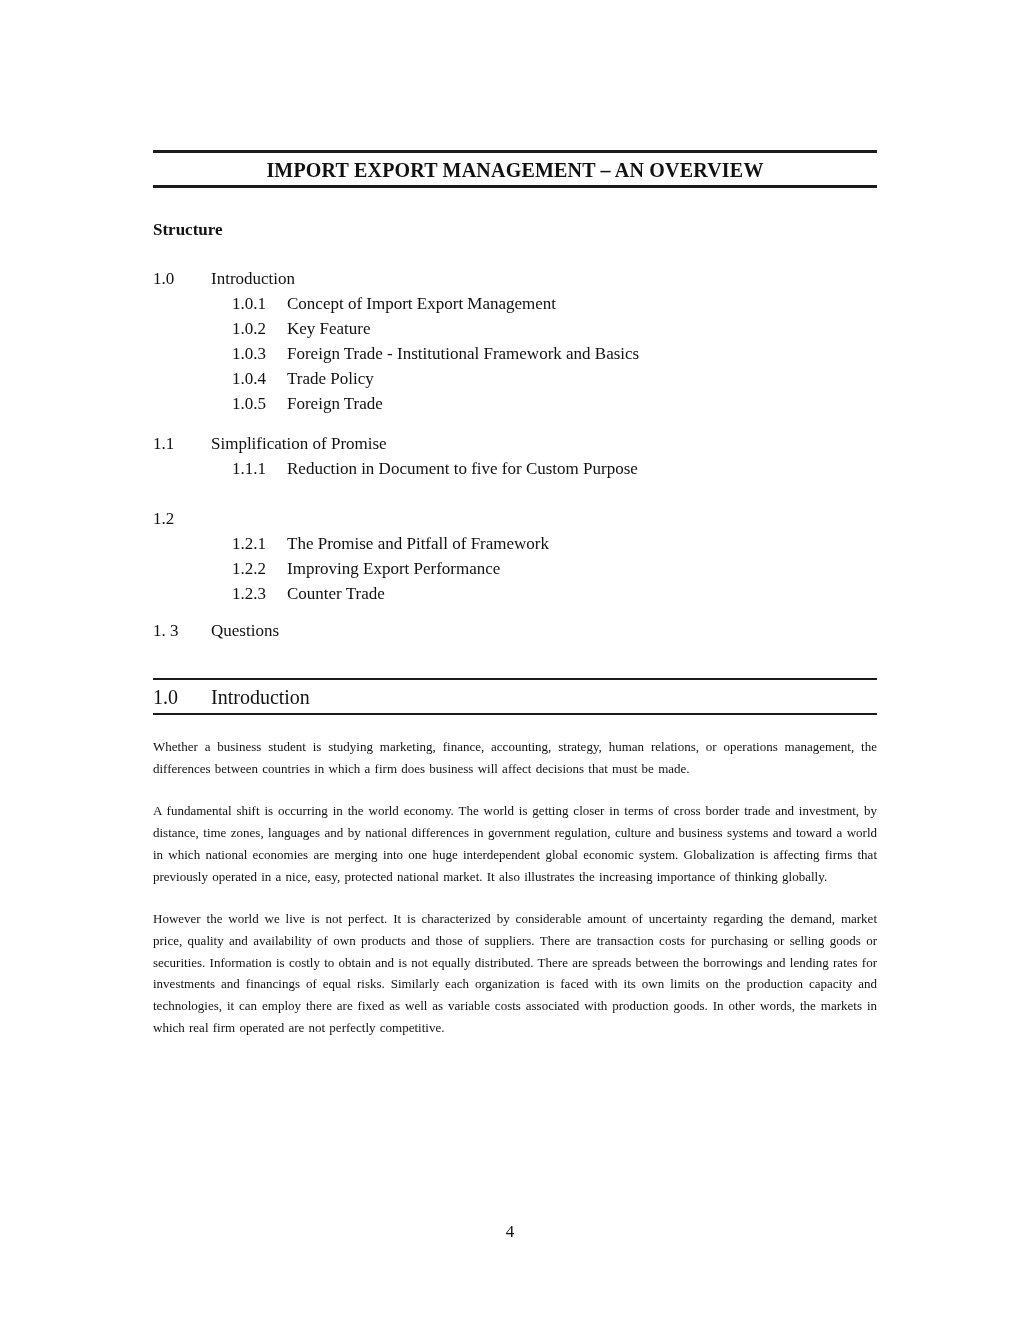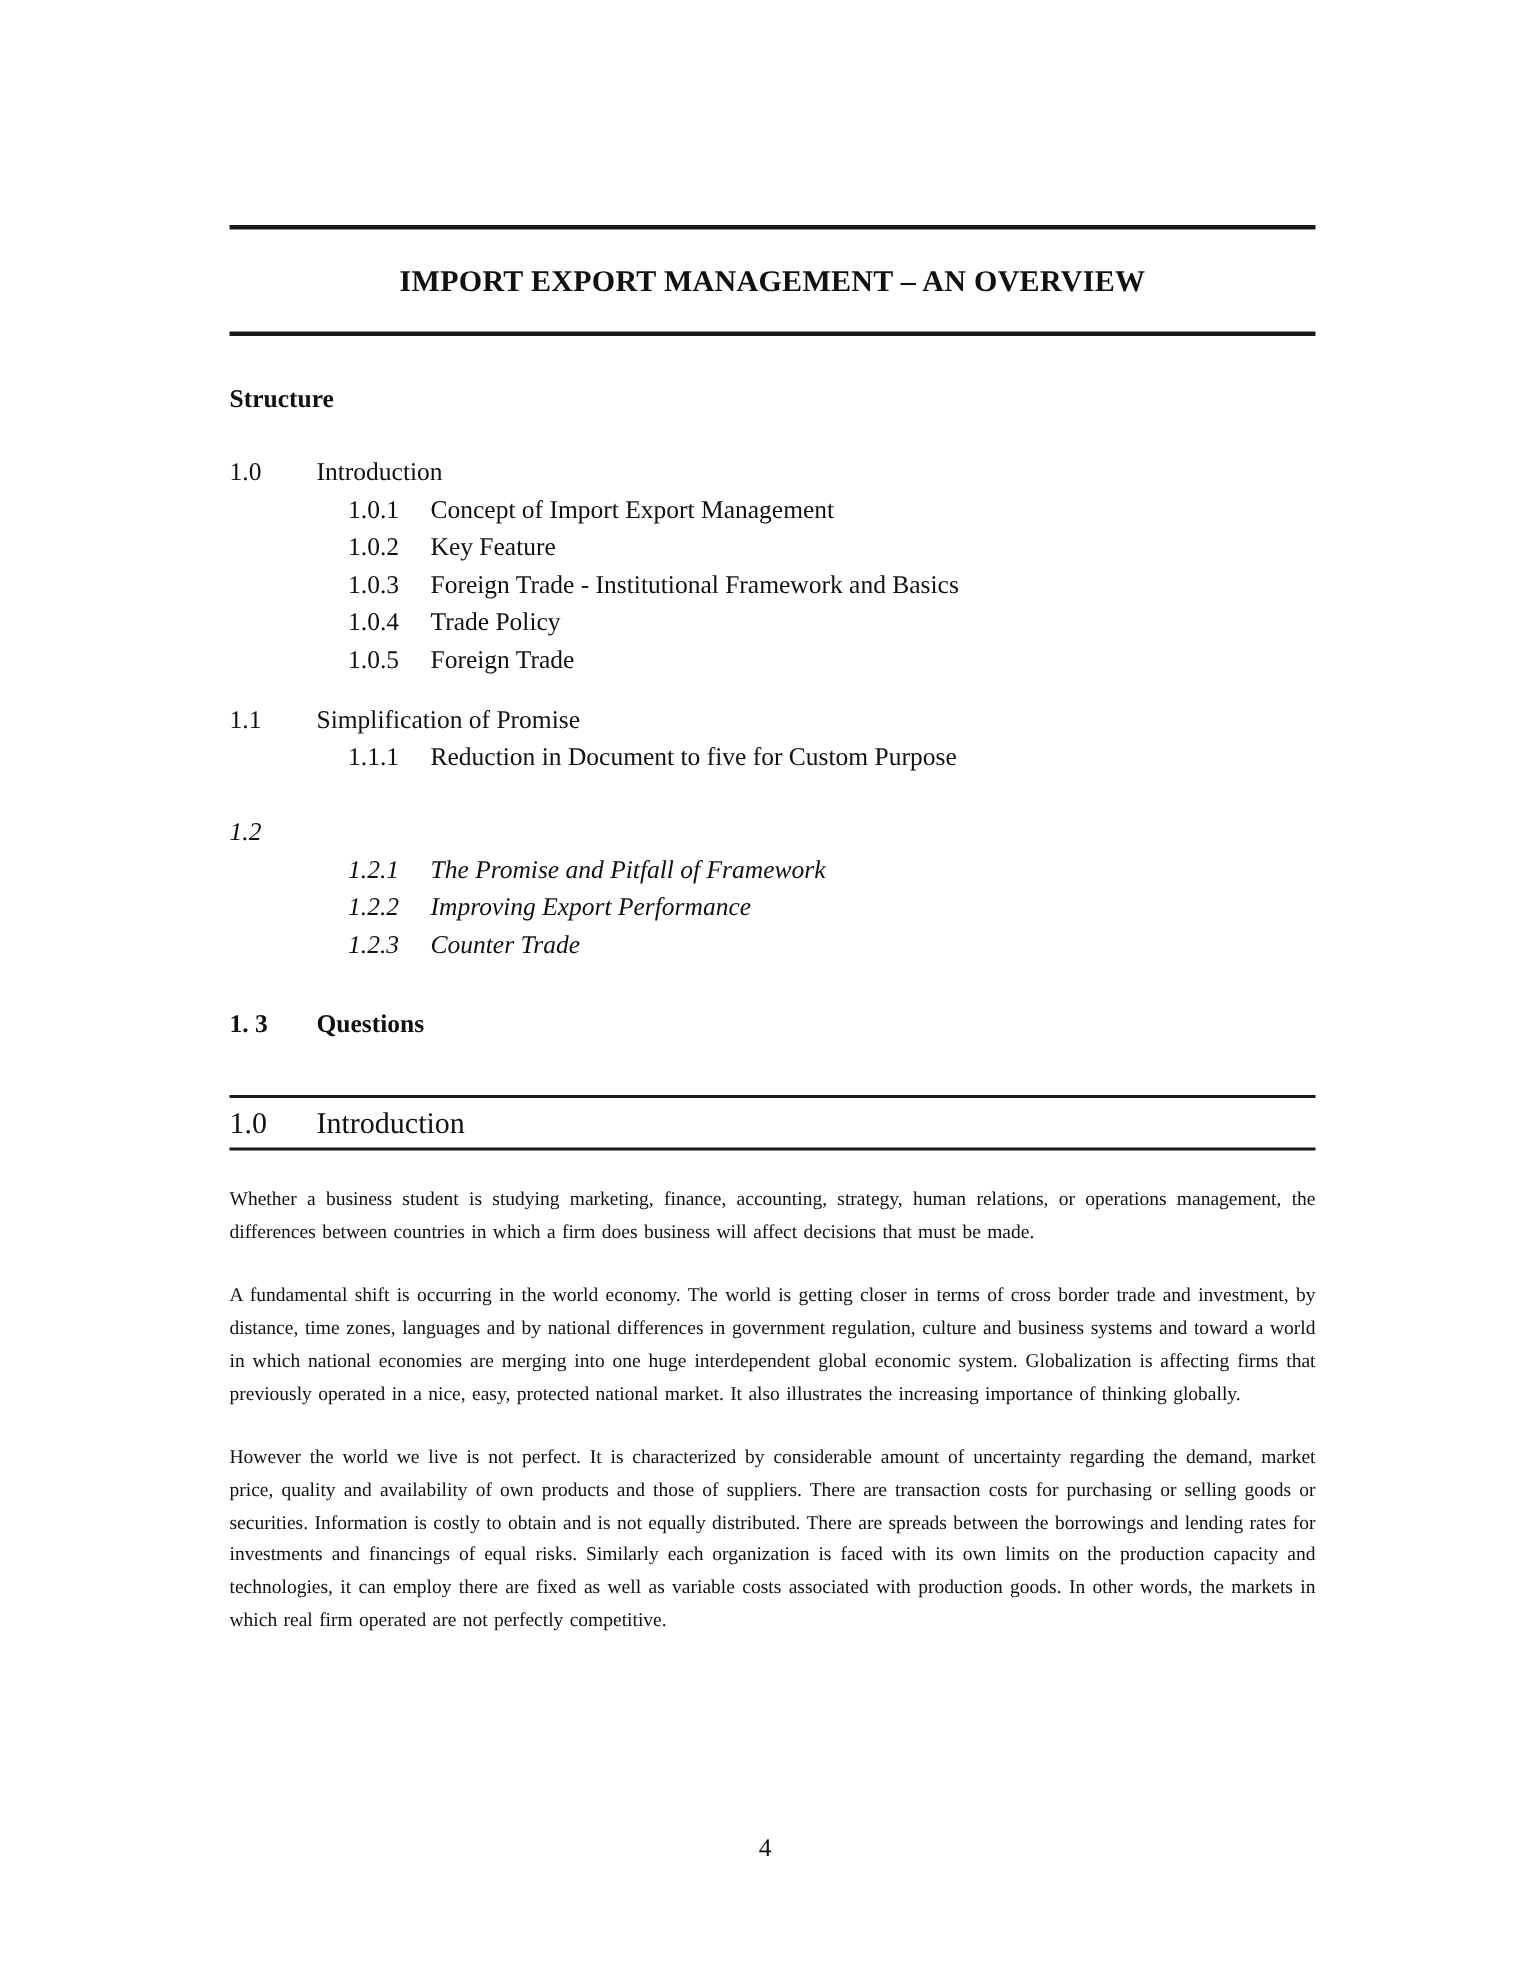--- a/index.html
+++ b/index.html
@@ -23,21 +23,21 @@
   }
   
   .title-block {
     margin-top: 150px;
     border-top: 3px solid #1b1b1b;
     border-bottom: 3px solid #1b1b1b;
     padding: 6px 0 3px 0;
     text-align: center;
   }
   .title-block h1 {
-    margin: 18px;
+    margin: 0;
     font-size: 20px;
     font-weight: bold;
     letter-spacing: 0.2px;
     line-height: 23px;
   }
   
   .structure-heading {
     margin-top: 32px;
     font-size: 17px;
     font-weight: bold;
@@ -56,22 +56,22 @@
     flex: 0 0 58px;
   }
   .toc-row.lvl2 {
     padding-left: 57px;
   }
   .toc-row.lvl2 .num {
     flex: 0 0 55px;
     margin-left: 22px;
   }
   .toc-group.g2 { margin-top: 15px; }
-  .toc-group.g3 { margin-top: 25px; font-style: italic; }
-  .toc-group.g4 { margin-top: 28px; font-weight: bold; }
+  .toc-group.g3 { margin-top: 25px; }
+  .toc-group.g4 { margin-top: 12px; }
   
   .section-heading {
     margin-top: 35px;
     border-top: 2px solid #1b1b1b;
     border-bottom: 2px solid #1b1b1b;
     padding: 5px 0 4px 0;
     display: flex;
     font-size: 20px;
     line-height: 24px;
   }

